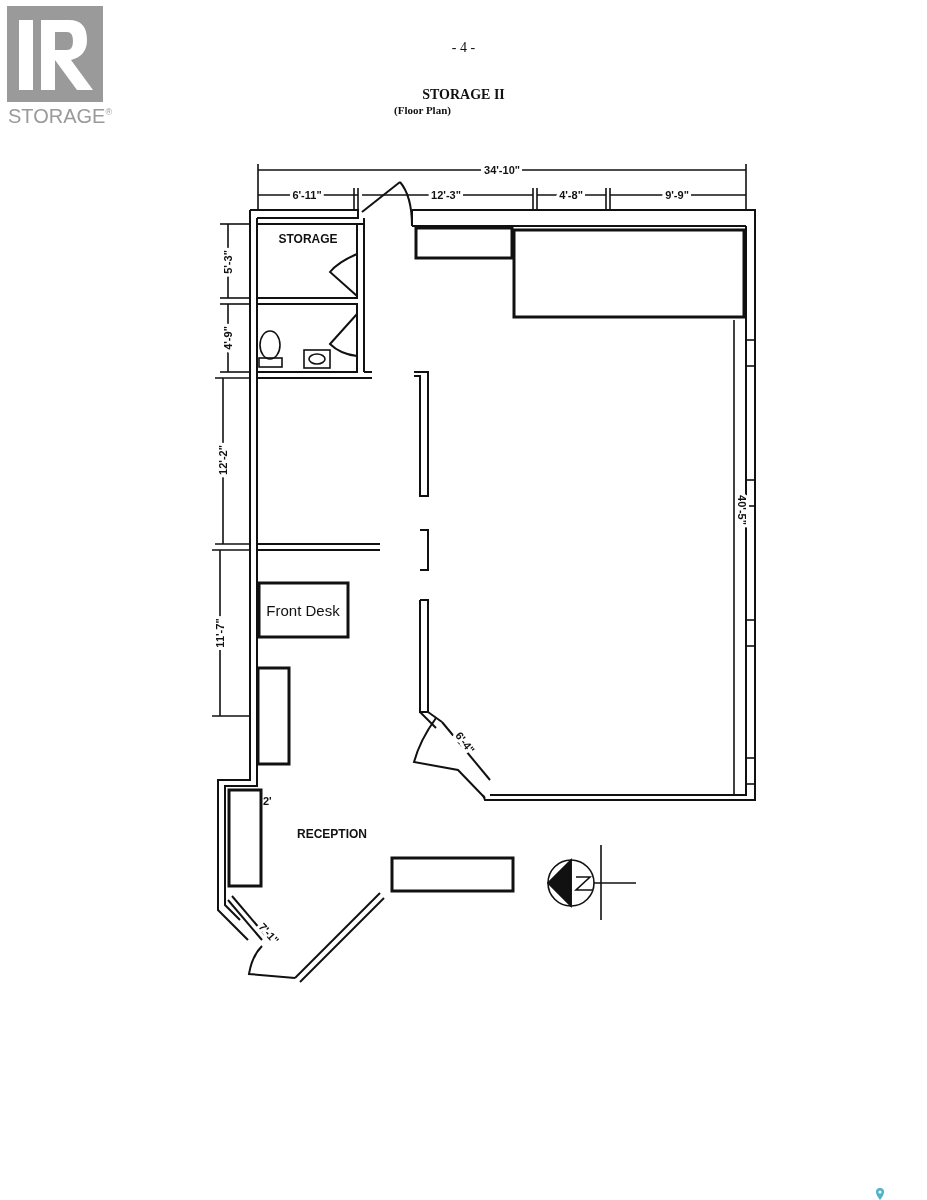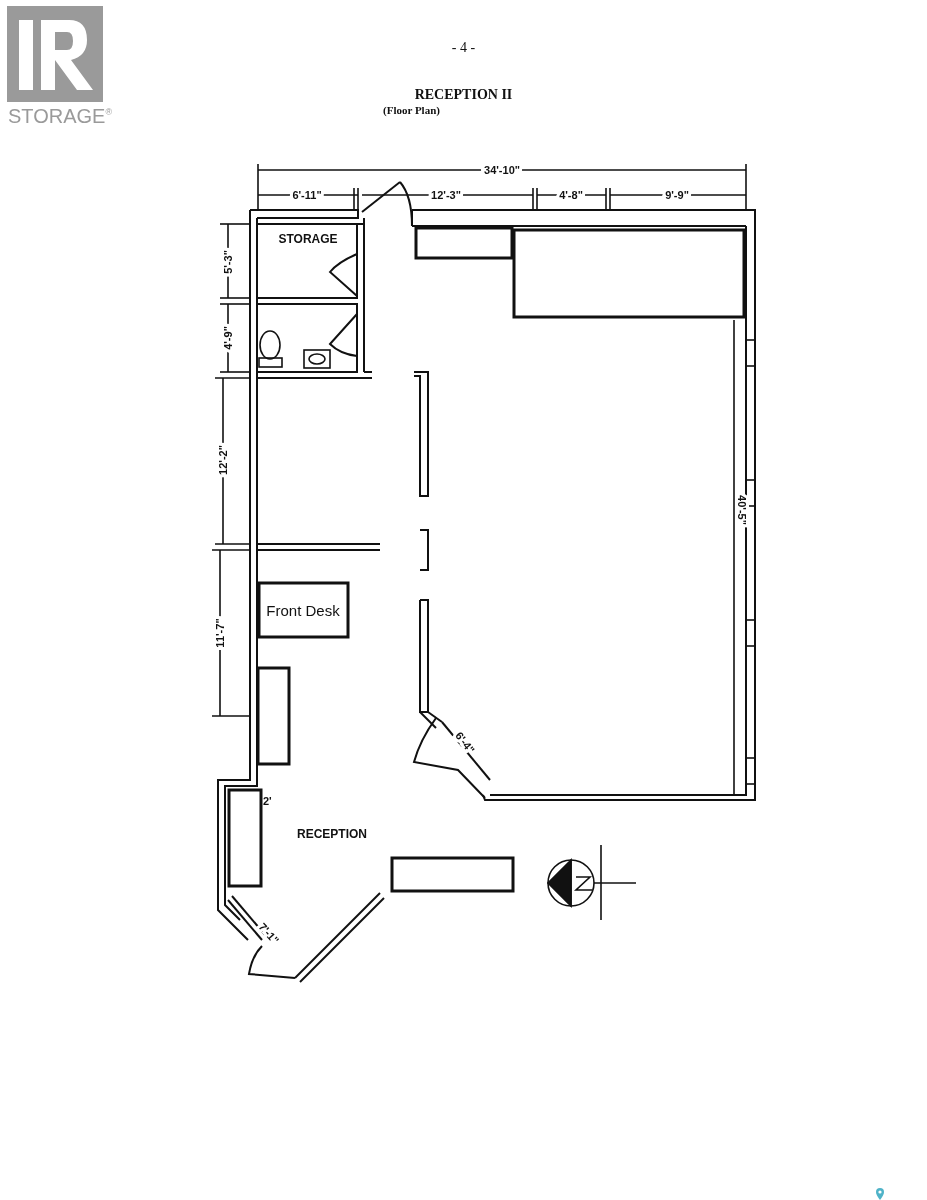--- a/index.html
+++ b/index.html
@@ -3,39 +3,39 @@
 <meta charset="utf-8">
 <style>
   html, body { margin:0; padding:0; background:#ffffff; }
   body { width:927px; height:1200px; position:relative; overflow:hidden; font-family:"Liberation Sans", sans-serif; }
   .logo { position:absolute; left:4px; top:6px; width:108px; height:118px; }
   .logo-box { position:absolute; left:3px; top:0; width:96px; height:96px; background:#9a9a9a; }
   .logo-text { position:absolute; left:4px; top:99px; font-size:20px; color:#9a9a9a; letter-spacing:0px; font-family:"Liberation Sans", sans-serif; }
   .logo-text sup { font-size:9px; }
   .page-num { position:absolute; left:0; width:927px; top:40px; text-align:center; font-family:"Liberation Serif", serif; font-size:14px; color:#111; }
   .title { position:absolute; left:0; width:927px; top:87px; text-align:center; font-family:"Liberation Serif", serif; font-weight:bold; font-size:14px; color:#111; }
-  .subtitle { position:absolute; left:0; width:823px; top:104px; text-align:center; font-family:"Liberation Serif", serif; font-weight:bold; font-size:11px; color:#111; }
+  .subtitle { position:absolute; left:0; width:823px; top:104px; text-align:center; font-family:"Liberation Serif", serif; font-weight:bold; font-size:11px; color:#111;padding-left:11px; }
   svg.plan { position:absolute; left:0; top:0; }
   .pin { position:absolute; left:875px; top:1186px; }
 </style>
 </head>
 <body>
 
 <div class="logo">
   <div class="logo-box">
     <svg width="96" height="96" viewBox="0 0 96 96">
       <rect x="12" y="14" width="14" height="70" fill="#fff"></rect>
       <path d="M34 14 H62 Q80 14 80 34 Q80 50 64 54 L86 84 H70 L48 54 V84 H34 Z M48 26 V44 H60 Q66 44 66 35 Q66 26 60 26 Z" fill="#fff"></path>
     </svg>
   </div>
   <div class="logo-text"><span>STORAGE</span><sup>®</sup></div>
 </div>
 
 <div class="page-num">- 4 -</div>
-<div class="title">RECEPTION II</div>
+<div class="title">STORAGE II</div>
 <div class="subtitle">(Floor Plan)</div>
 
 <svg class="plan" width="927" height="1200" viewBox="0 0 927 1200">
   <g stroke="#111" fill="none" stroke-width="1.6">
 
     <g>
       <line x1="258" y1="170" x2="746" y2="170"></line>
       <line x1="258" y1="164" x2="258" y2="210"></line>
       <line x1="746" y1="164" x2="746" y2="210"></line>
     </g>

